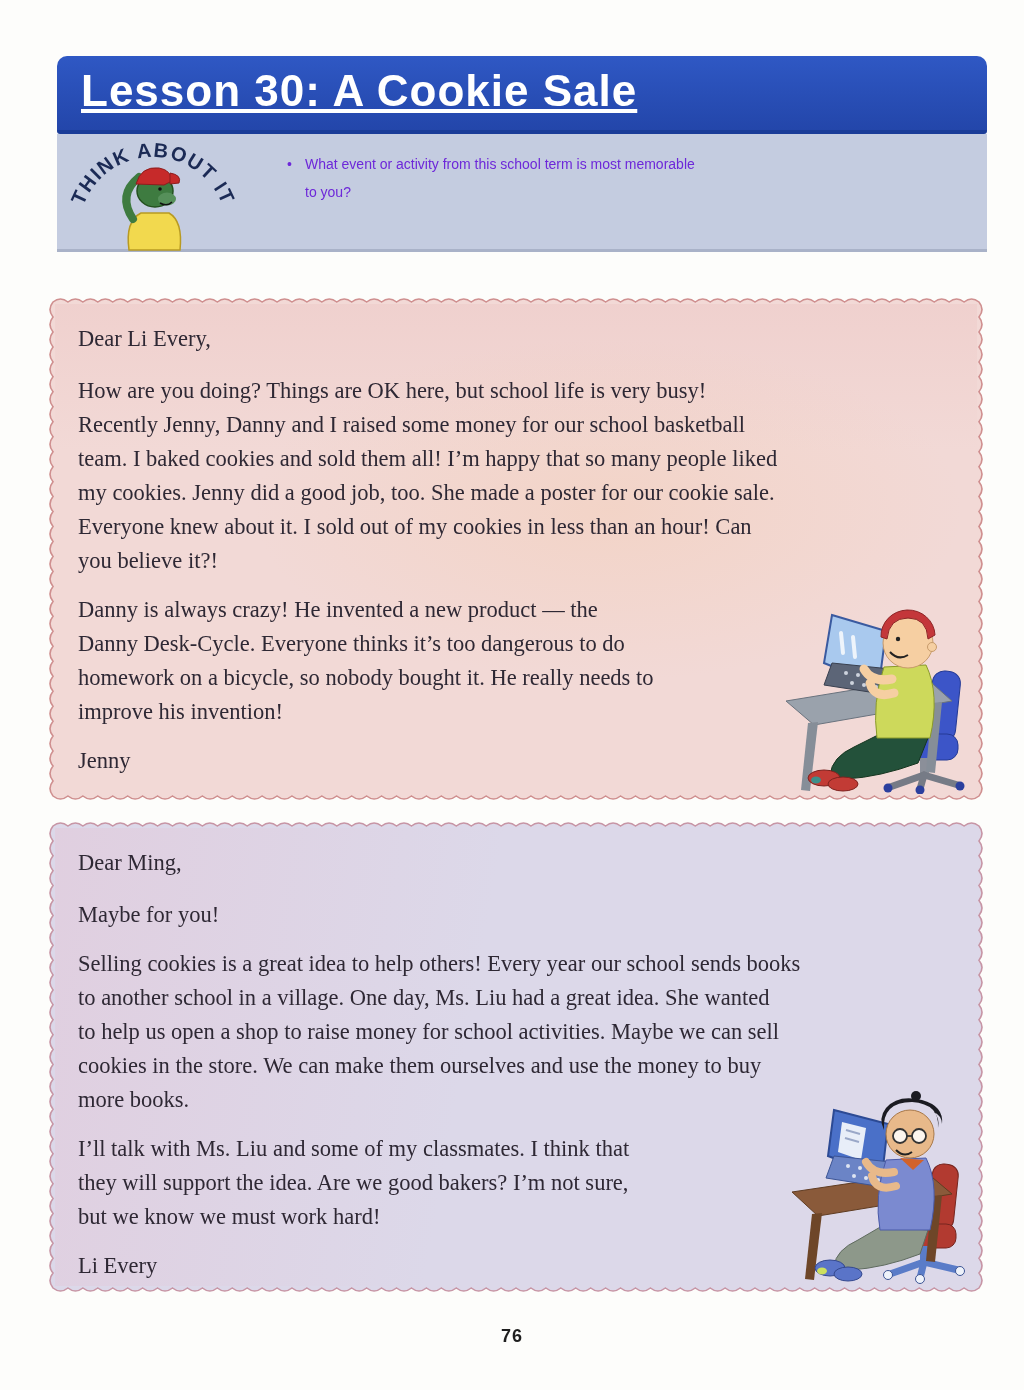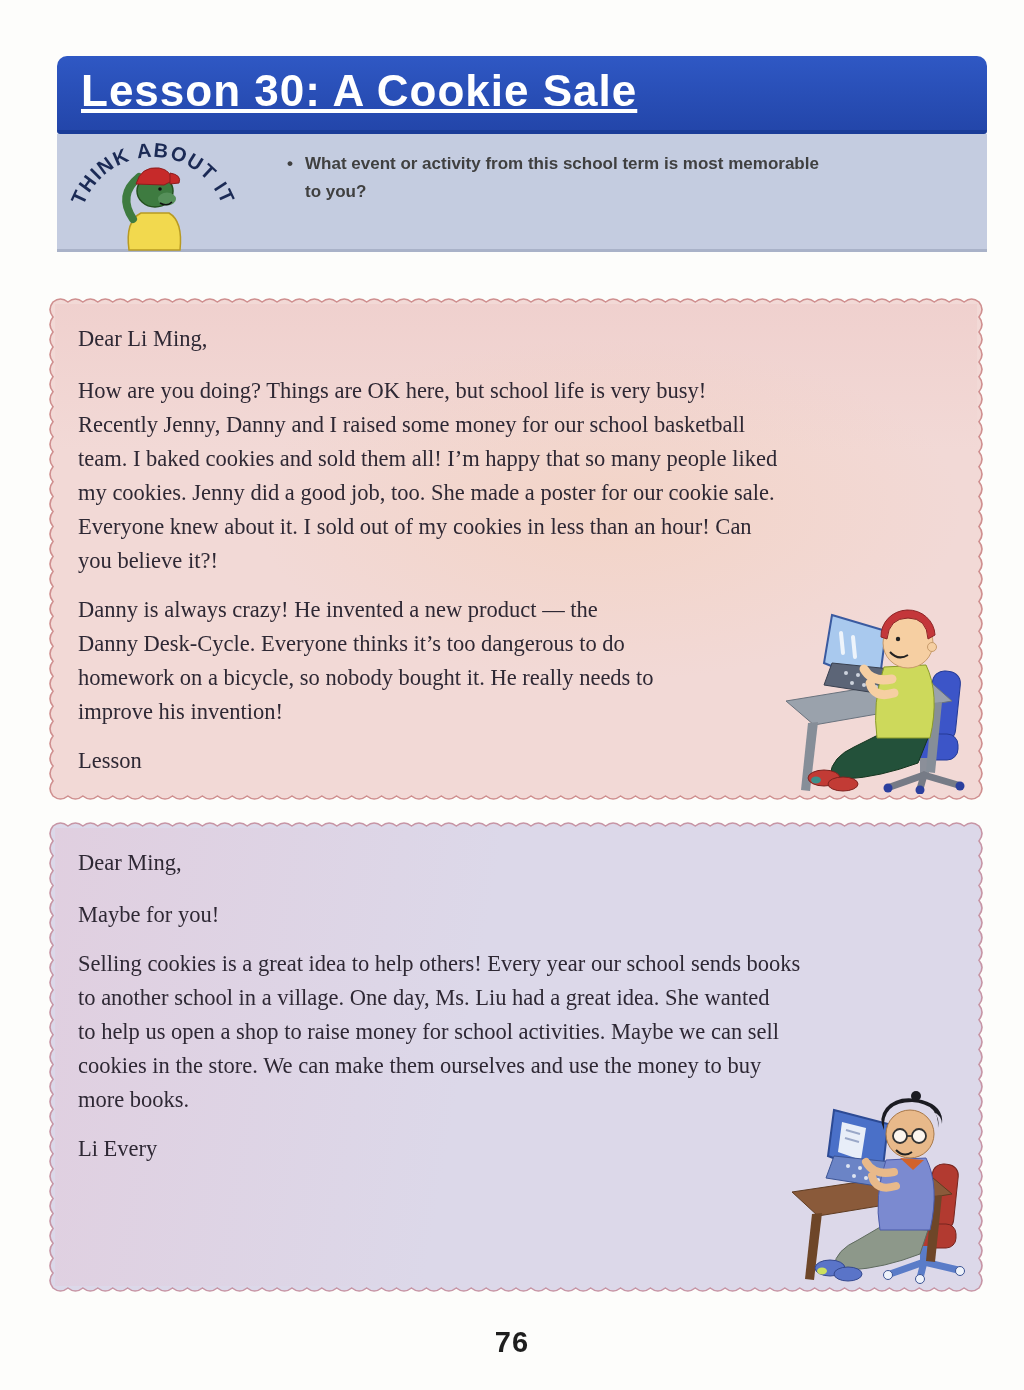--- a/index.html
+++ b/index.html
@@ -32,22 +32,22 @@
     border-bottom:3px solid #a9b2c8;
     box-sizing:border-box;
   }
   .mascot { position:absolute; left:8px; top:3px; }
   .questions {
     position:absolute; left:228px; top:16px; width:730px;
     margin:0; padding:0; list-style:none;
   }
   .questions li {
     position:relative; padding-left:20px;
-    font-size:17px; font-weight:bold; line-height:28px;
-    color:#404040; white-space:pre-line;
+    font-size:14px; font-weight:normal; line-height:28px;
+    color:#6d28d9; white-space:pre-line;
   }
   .questions li::before { content:'\2022'; position:absolute; left:2px; top:0; }
 
   
   .letter-panel { position:absolute; }
   .panel1 { left:47px; top:296px; width:938px; height:506px; }
   .panel2 { left:47px; top:820px; width:938px; height:474px; }
   .wavy-bg { position:absolute; left:0; top:0; z-index:0; }
   .letter-panel::after {
     content:''; position:absolute; inset:8px; z-index:0; pointer-events:none;
@@ -68,21 +68,21 @@
   }
   .salutation { margin-bottom:18px !important; }
   .signature  { margin-top:12px !important; }
   .illus { position:absolute; z-index:1; }
   .illus1 { right:10px; bottom:4px; }
   .illus2 { right:12px; bottom:6px; }
 
   
   .page-number {
     position:absolute; left:0; right:0; top:1326px;
-    text-align:center; font-size:29px; font-weight:bold;
+    text-align:center; font-size:18px; font-weight:bold;
     letter-spacing:1px; color:#1e1e1e;
   }
 </style>
 </head>
 <body>
 
 <div class="page">
 
   <header class="title-bar">
     <h1>Lesson 30: A Cookie Sale</h1>
@@ -113,32 +113,32 @@
       <li>What event or activity from this school term is most memorable
 to you?</li>
     </ul>
   </div>
 
   <section class="letter-panel panel1">
       <svg width="938" height="506" class="wavy-bg">
         <path d="M 6 6 q 7.467741935483871 -6 14.935483870967742 0 q 7.467741935483871 -6 14.935483870967742 0 q 7.467741935483871 -6 14.935483870967742 0 q 7.467741935483871 -6 14.935483870967742 0 q 7.467741935483871 -6 14.935483870967742 0 q 7.467741935483871 -6 14.935483870967742 0 q 7.467741935483871 -6 14.935483870967742 0 q 7.467741935483871 -6 14.935483870967742 0 q 7.467741935483871 -6 14.935483870967742 0 q 7.467741935483871 -6 14.935483870967742 0 q 7.467741935483871 -6 14.935483870967742 0 q 7.467741935483871 -6 14.935483870967742 0 q 7.467741935483871 -6 14.935483870967742 0 q 7.467741935483871 -6 14.935483870967742 0 q 7.467741935483871 -6 14.935483870967742 0 q 7.467741935483871 -6 14.935483870967742 0 q 7.467741935483871 -6 14.935483870967742 0 q 7.467741935483871 -6 14.935483870967742 0 q 7.467741935483871 -6 14.935483870967742 0 q 7.467741935483871 -6 14.935483870967742 0 q 7.467741935483871 -6 14.935483870967742 0 q 7.467741935483871 -6 14.935483870967742 0 q 7.467741935483871 -6 14.935483870967742 0 q 7.467741935483871 -6 14.935483870967742 0 q 7.467741935483871 -6 14.935483870967742 0 q 7.467741935483871 -6 14.935483870967742 0 q 7.467741935483871 -6 14.935483870967742 0 q 7.467741935483871 -6 14.935483870967742 0 q 7.467741935483871 -6 14.935483870967742 0 q 7.467741935483871 -6 14.935483870967742 0 q 7.467741935483871 -6 14.935483870967742 0 q 7.467741935483871 -6 14.935483870967742 0 q 7.467741935483871 -6 14.935483870967742 0 q 7.467741935483871 -6 14.935483870967742 0 q 7.467741935483871 -6 14.935483870967742 0 q 7.467741935483871 -6 14.935483870967742 0 q 7.467741935483871 -6 14.935483870967742 0 q 7.467741935483871 -6 14.935483870967742 0 q 7.467741935483871 -6 14.935483870967742 0 q 7.467741935483871 -6 14.935483870967742 0 q 7.467741935483871 -6 14.935483870967742 0 q 7.467741935483871 -6 14.935483870967742 0 q 7.467741935483871 -6 14.935483870967742 0 q 7.467741935483871 -6 14.935483870967742 0 q 7.467741935483871 -6 14.935483870967742 0 q 7.467741935483871 -6 14.935483870967742 0 q 7.467741935483871 -6 14.935483870967742 0 q 7.467741935483871 -6 14.935483870967742 0 q 7.467741935483871 -6 14.935483870967742 0 q 7.467741935483871 -6 14.935483870967742 0 q 7.467741935483871 -6 14.935483870967742 0 q 7.467741935483871 -6 14.935483870967742 0 q 7.467741935483871 -6 14.935483870967742 0 q 7.467741935483871 -6 14.935483870967742 0 q 7.467741935483871 -6 14.935483870967742 0 q 7.467741935483871 -6 14.935483870967742 0 q 7.467741935483871 -6 14.935483870967742 0 q 7.467741935483871 -6 14.935483870967742 0 q 7.467741935483871 -6 14.935483870967742 0 q 7.467741935483871 -6 14.935483870967742 0 q 7.467741935483871 -6 14.935483870967742 0 q 7.467741935483871 -6 14.935483870967742 0 q 6 7.484848484848484 0 14.969696969696969 q 6 7.484848484848484 0 14.969696969696969 q 6 7.484848484848484 0 14.969696969696969 q 6 7.484848484848484 0 14.969696969696969 q 6 7.484848484848484 0 14.969696969696969 q 6 7.484848484848484 0 14.969696969696969 q 6 7.484848484848484 0 14.969696969696969 q 6 7.484848484848484 0 14.969696969696969 q 6 7.484848484848484 0 14.969696969696969 q 6 7.484848484848484 0 14.969696969696969 q 6 7.484848484848484 0 14.969696969696969 q 6 7.484848484848484 0 14.969696969696969 q 6 7.484848484848484 0 14.969696969696969 q 6 7.484848484848484 0 14.969696969696969 q 6 7.484848484848484 0 14.969696969696969 q 6 7.484848484848484 0 14.969696969696969 q 6 7.484848484848484 0 14.969696969696969 q 6 7.484848484848484 0 14.969696969696969 q 6 7.484848484848484 0 14.969696969696969 q 6 7.484848484848484 0 14.969696969696969 q 6 7.484848484848484 0 14.969696969696969 q 6 7.484848484848484 0 14.969696969696969 q 6 7.484848484848484 0 14.969696969696969 q 6 7.484848484848484 0 14.969696969696969 q 6 7.484848484848484 0 14.969696969696969 q 6 7.484848484848484 0 14.969696969696969 q 6 7.484848484848484 0 14.969696969696969 q 6 7.484848484848484 0 14.969696969696969 q 6 7.484848484848484 0 14.969696969696969 q 6 7.484848484848484 0 14.969696969696969 q 6 7.484848484848484 0 14.969696969696969 q 6 7.484848484848484 0 14.969696969696969 q 6 7.484848484848484 0 14.969696969696969 q -7.467741935483871 6 -14.935483870967742 0 q -7.467741935483871 6 -14.935483870967742 0 q -7.467741935483871 6 -14.935483870967742 0 q -7.467741935483871 6 -14.935483870967742 0 q -7.467741935483871 6 -14.935483870967742 0 q -7.467741935483871 6 -14.935483870967742 0 q -7.467741935483871 6 -14.935483870967742 0 q -7.467741935483871 6 -14.935483870967742 0 q -7.467741935483871 6 -14.935483870967742 0 q -7.467741935483871 6 -14.935483870967742 0 q -7.467741935483871 6 -14.935483870967742 0 q -7.467741935483871 6 -14.935483870967742 0 q -7.467741935483871 6 -14.935483870967742 0 q -7.467741935483871 6 -14.935483870967742 0 q -7.467741935483871 6 -14.935483870967742 0 q -7.467741935483871 6 -14.935483870967742 0 q -7.467741935483871 6 -14.935483870967742 0 q -7.467741935483871 6 -14.935483870967742 0 q -7.467741935483871 6 -14.935483870967742 0 q -7.467741935483871 6 -14.935483870967742 0 q -7.467741935483871 6 -14.935483870967742 0 q -7.467741935483871 6 -14.935483870967742 0 q -7.467741935483871 6 -14.935483870967742 0 q -7.467741935483871 6 -14.935483870967742 0 q -7.467741935483871 6 -14.935483870967742 0 q -7.467741935483871 6 -14.935483870967742 0 q -7.467741935483871 6 -14.935483870967742 0 q -7.467741935483871 6 -14.935483870967742 0 q -7.467741935483871 6 -14.935483870967742 0 q -7.467741935483871 6 -14.935483870967742 0 q -7.467741935483871 6 -14.935483870967742 0 q -7.467741935483871 6 -14.935483870967742 0 q -7.467741935483871 6 -14.935483870967742 0 q -7.467741935483871 6 -14.935483870967742 0 q -7.467741935483871 6 -14.935483870967742 0 q -7.467741935483871 6 -14.935483870967742 0 q -7.467741935483871 6 -14.935483870967742 0 q -7.467741935483871 6 -14.935483870967742 0 q -7.467741935483871 6 -14.935483870967742 0 q -7.467741935483871 6 -14.935483870967742 0 q -7.467741935483871 6 -14.935483870967742 0 q -7.467741935483871 6 -14.935483870967742 0 q -7.467741935483871 6 -14.935483870967742 0 q -7.467741935483871 6 -14.935483870967742 0 q -7.467741935483871 6 -14.935483870967742 0 q -7.467741935483871 6 -14.935483870967742 0 q -7.467741935483871 6 -14.935483870967742 0 q -7.467741935483871 6 -14.935483870967742 0 q -7.467741935483871 6 -14.935483870967742 0 q -7.467741935483871 6 -14.935483870967742 0 q -7.467741935483871 6 -14.935483870967742 0 q -7.467741935483871 6 -14.935483870967742 0 q -7.467741935483871 6 -14.935483870967742 0 q -7.467741935483871 6 -14.935483870967742 0 q -7.467741935483871 6 -14.935483870967742 0 q -7.467741935483871 6 -14.935483870967742 0 q -7.467741935483871 6 -14.935483870967742 0 q -7.467741935483871 6 -14.935483870967742 0 q -7.467741935483871 6 -14.935483870967742 0 q -7.467741935483871 6 -14.935483870967742 0 q -7.467741935483871 6 -14.935483870967742 0 q -7.467741935483871 6 -14.935483870967742 0 q -6 -7.484848484848484 0 -14.969696969696969 q -6 -7.484848484848484 0 -14.969696969696969 q -6 -7.484848484848484 0 -14.969696969696969 q -6 -7.484848484848484 0 -14.969696969696969 q -6 -7.484848484848484 0 -14.969696969696969 q -6 -7.484848484848484 0 -14.969696969696969 q -6 -7.484848484848484 0 -14.969696969696969 q -6 -7.484848484848484 0 -14.969696969696969 q -6 -7.484848484848484 0 -14.969696969696969 q -6 -7.484848484848484 0 -14.969696969696969 q -6 -7.484848484848484 0 -14.969696969696969 q -6 -7.484848484848484 0 -14.969696969696969 q -6 -7.484848484848484 0 -14.969696969696969 q -6 -7.484848484848484 0 -14.969696969696969 q -6 -7.484848484848484 0 -14.969696969696969 q -6 -7.484848484848484 0 -14.969696969696969 q -6 -7.484848484848484 0 -14.969696969696969 q -6 -7.484848484848484 0 -14.969696969696969 q -6 -7.484848484848484 0 -14.969696969696969 q -6 -7.484848484848484 0 -14.969696969696969 q -6 -7.484848484848484 0 -14.969696969696969 q -6 -7.484848484848484 0 -14.969696969696969 q -6 -7.484848484848484 0 -14.969696969696969 q -6 -7.484848484848484 0 -14.969696969696969 q -6 -7.484848484848484 0 -14.969696969696969 q -6 -7.484848484848484 0 -14.969696969696969 q -6 -7.484848484848484 0 -14.969696969696969 q -6 -7.484848484848484 0 -14.969696969696969 q -6 -7.484848484848484 0 -14.969696969696969 q -6 -7.484848484848484 0 -14.969696969696969 q -6 -7.484848484848484 0 -14.969696969696969 q -6 -7.484848484848484 0 -14.969696969696969 q -6 -7.484848484848484 0 -14.969696969696969 Z" fill="#f2d9d6" stroke="#cf8f8f" stroke-width="1.6"></path>
       </svg>
     <div class="letter-body">
-      <p class="salutation">Dear Li Ming,</p>
+      <p class="salutation">Dear Li Every,</p>
       <p>How are you doing? Things are OK here, but school life is very busy!
 Recently Jenny, Danny and I raised some money for our school basketball
 team. I baked cookies and sold them all! I’m happy that so many people liked
 my cookies. Jenny did a good job, too. She made a poster for our cookie sale.
 Everyone knew about it. I sold out of my cookies in less than an hour! Can
 you believe it?!</p>
       <p>Danny is always crazy! He invented a new product — the
 Danny Desk-Cycle. Everyone thinks it’s too dangerous to do
 homework on a bicycle, so nobody bought it. He really needs to
 improve his invention!</p>
-      <p class="signature">Lesson</p>
+      <p class="signature">Jenny</p>
     </div>
     <div class="illus illus1">
       <svg width="195" height="243" viewBox="0 0 195 243" xmlns="http://www.w3.org/2000/svg">
 
         <rect x="150" y="120" width="28" height="70" rx="12" fill="#3c55c8" stroke="#243a96" transform="rotate(6 164 155)"></rect>
         <rect x="112" y="183" width="66" height="26" rx="11" fill="#3c55c8" stroke="#243a96"></rect>
         <rect x="140" y="207" width="9" height="16" fill="#8b8f99"></rect>
         <g stroke="#767b86" stroke-width="7" stroke-linecap="round">
           <line x1="144" y1="224" x2="110" y2="236"></line>
           <line x1="144" y1="224" x2="178" y2="234"></line>
@@ -189,20 +189,23 @@
         <path d="M 6 6 q 7.467741935483871 -6 14.935483870967742 0 q 7.467741935483871 -6 14.935483870967742 0 q 7.467741935483871 -6 14.935483870967742 0 q 7.467741935483871 -6 14.935483870967742 0 q 7.467741935483871 -6 14.935483870967742 0 q 7.467741935483871 -6 14.935483870967742 0 q 7.467741935483871 -6 14.935483870967742 0 q 7.467741935483871 -6 14.935483870967742 0 q 7.467741935483871 -6 14.935483870967742 0 q 7.467741935483871 -6 14.935483870967742 0 q 7.467741935483871 -6 14.935483870967742 0 q 7.467741935483871 -6 14.935483870967742 0 q 7.467741935483871 -6 14.935483870967742 0 q 7.467741935483871 -6 14.935483870967742 0 q 7.467741935483871 -6 14.935483870967742 0 q 7.467741935483871 -6 14.935483870967742 0 q 7.467741935483871 -6 14.935483870967742 0 q 7.467741935483871 -6 14.935483870967742 0 q 7.467741935483871 -6 14.935483870967742 0 q 7.467741935483871 -6 14.935483870967742 0 q 7.467741935483871 -6 14.935483870967742 0 q 7.467741935483871 -6 14.935483870967742 0 q 7.467741935483871 -6 14.935483870967742 0 q 7.467741935483871 -6 14.935483870967742 0 q 7.467741935483871 -6 14.935483870967742 0 q 7.467741935483871 -6 14.935483870967742 0 q 7.467741935483871 -6 14.935483870967742 0 q 7.467741935483871 -6 14.935483870967742 0 q 7.467741935483871 -6 14.935483870967742 0 q 7.467741935483871 -6 14.935483870967742 0 q 7.467741935483871 -6 14.935483870967742 0 q 7.467741935483871 -6 14.935483870967742 0 q 7.467741935483871 -6 14.935483870967742 0 q 7.467741935483871 -6 14.935483870967742 0 q 7.467741935483871 -6 14.935483870967742 0 q 7.467741935483871 -6 14.935483870967742 0 q 7.467741935483871 -6 14.935483870967742 0 q 7.467741935483871 -6 14.935483870967742 0 q 7.467741935483871 -6 14.935483870967742 0 q 7.467741935483871 -6 14.935483870967742 0 q 7.467741935483871 -6 14.935483870967742 0 q 7.467741935483871 -6 14.935483870967742 0 q 7.467741935483871 -6 14.935483870967742 0 q 7.467741935483871 -6 14.935483870967742 0 q 7.467741935483871 -6 14.935483870967742 0 q 7.467741935483871 -6 14.935483870967742 0 q 7.467741935483871 -6 14.935483870967742 0 q 7.467741935483871 -6 14.935483870967742 0 q 7.467741935483871 -6 14.935483870967742 0 q 7.467741935483871 -6 14.935483870967742 0 q 7.467741935483871 -6 14.935483870967742 0 q 7.467741935483871 -6 14.935483870967742 0 q 7.467741935483871 -6 14.935483870967742 0 q 7.467741935483871 -6 14.935483870967742 0 q 7.467741935483871 -6 14.935483870967742 0 q 7.467741935483871 -6 14.935483870967742 0 q 7.467741935483871 -6 14.935483870967742 0 q 7.467741935483871 -6 14.935483870967742 0 q 7.467741935483871 -6 14.935483870967742 0 q 7.467741935483871 -6 14.935483870967742 0 q 7.467741935483871 -6 14.935483870967742 0 q 7.467741935483871 -6 14.935483870967742 0 q 6 7.451612903225806 0 14.903225806451612 q 6 7.451612903225806 0 14.903225806451612 q 6 7.451612903225806 0 14.903225806451612 q 6 7.451612903225806 0 14.903225806451612 q 6 7.451612903225806 0 14.903225806451612 q 6 7.451612903225806 0 14.903225806451612 q 6 7.451612903225806 0 14.903225806451612 q 6 7.451612903225806 0 14.903225806451612 q 6 7.451612903225806 0 14.903225806451612 q 6 7.451612903225806 0 14.903225806451612 q 6 7.451612903225806 0 14.903225806451612 q 6 7.451612903225806 0 14.903225806451612 q 6 7.451612903225806 0 14.903225806451612 q 6 7.451612903225806 0 14.903225806451612 q 6 7.451612903225806 0 14.903225806451612 q 6 7.451612903225806 0 14.903225806451612 q 6 7.451612903225806 0 14.903225806451612 q 6 7.451612903225806 0 14.903225806451612 q 6 7.451612903225806 0 14.903225806451612 q 6 7.451612903225806 0 14.903225806451612 q 6 7.451612903225806 0 14.903225806451612 q 6 7.451612903225806 0 14.903225806451612 q 6 7.451612903225806 0 14.903225806451612 q 6 7.451612903225806 0 14.903225806451612 q 6 7.451612903225806 0 14.903225806451612 q 6 7.451612903225806 0 14.903225806451612 q 6 7.451612903225806 0 14.903225806451612 q 6 7.451612903225806 0 14.903225806451612 q 6 7.451612903225806 0 14.903225806451612 q 6 7.451612903225806 0 14.903225806451612 q 6 7.451612903225806 0 14.903225806451612 q -7.467741935483871 6 -14.935483870967742 0 q -7.467741935483871 6 -14.935483870967742 0 q -7.467741935483871 6 -14.935483870967742 0 q -7.467741935483871 6 -14.935483870967742 0 q -7.467741935483871 6 -14.935483870967742 0 q -7.467741935483871 6 -14.935483870967742 0 q -7.467741935483871 6 -14.935483870967742 0 q -7.467741935483871 6 -14.935483870967742 0 q -7.467741935483871 6 -14.935483870967742 0 q -7.467741935483871 6 -14.935483870967742 0 q -7.467741935483871 6 -14.935483870967742 0 q -7.467741935483871 6 -14.935483870967742 0 q -7.467741935483871 6 -14.935483870967742 0 q -7.467741935483871 6 -14.935483870967742 0 q -7.467741935483871 6 -14.935483870967742 0 q -7.467741935483871 6 -14.935483870967742 0 q -7.467741935483871 6 -14.935483870967742 0 q -7.467741935483871 6 -14.935483870967742 0 q -7.467741935483871 6 -14.935483870967742 0 q -7.467741935483871 6 -14.935483870967742 0 q -7.467741935483871 6 -14.935483870967742 0 q -7.467741935483871 6 -14.935483870967742 0 q -7.467741935483871 6 -14.935483870967742 0 q -7.467741935483871 6 -14.935483870967742 0 q -7.467741935483871 6 -14.935483870967742 0 q -7.467741935483871 6 -14.935483870967742 0 q -7.467741935483871 6 -14.935483870967742 0 q -7.467741935483871 6 -14.935483870967742 0 q -7.467741935483871 6 -14.935483870967742 0 q -7.467741935483871 6 -14.935483870967742 0 q -7.467741935483871 6 -14.935483870967742 0 q -7.467741935483871 6 -14.935483870967742 0 q -7.467741935483871 6 -14.935483870967742 0 q -7.467741935483871 6 -14.935483870967742 0 q -7.467741935483871 6 -14.935483870967742 0 q -7.467741935483871 6 -14.935483870967742 0 q -7.467741935483871 6 -14.935483870967742 0 q -7.467741935483871 6 -14.935483870967742 0 q -7.467741935483871 6 -14.935483870967742 0 q -7.467741935483871 6 -14.935483870967742 0 q -7.467741935483871 6 -14.935483870967742 0 q -7.467741935483871 6 -14.935483870967742 0 q -7.467741935483871 6 -14.935483870967742 0 q -7.467741935483871 6 -14.935483870967742 0 q -7.467741935483871 6 -14.935483870967742 0 q -7.467741935483871 6 -14.935483870967742 0 q -7.467741935483871 6 -14.935483870967742 0 q -7.467741935483871 6 -14.935483870967742 0 q -7.467741935483871 6 -14.935483870967742 0 q -7.467741935483871 6 -14.935483870967742 0 q -7.467741935483871 6 -14.935483870967742 0 q -7.467741935483871 6 -14.935483870967742 0 q -7.467741935483871 6 -14.935483870967742 0 q -7.467741935483871 6 -14.935483870967742 0 q -7.467741935483871 6 -14.935483870967742 0 q -7.467741935483871 6 -14.935483870967742 0 q -7.467741935483871 6 -14.935483870967742 0 q -7.467741935483871 6 -14.935483870967742 0 q -7.467741935483871 6 -14.935483870967742 0 q -7.467741935483871 6 -14.935483870967742 0 q -7.467741935483871 6 -14.935483870967742 0 q -7.467741935483871 6 -14.935483870967742 0 q -6 -7.451612903225806 0 -14.903225806451612 q -6 -7.451612903225806 0 -14.903225806451612 q -6 -7.451612903225806 0 -14.903225806451612 q -6 -7.451612903225806 0 -14.903225806451612 q -6 -7.451612903225806 0 -14.903225806451612 q -6 -7.451612903225806 0 -14.903225806451612 q -6 -7.451612903225806 0 -14.903225806451612 q -6 -7.451612903225806 0 -14.903225806451612 q -6 -7.451612903225806 0 -14.903225806451612 q -6 -7.451612903225806 0 -14.903225806451612 q -6 -7.451612903225806 0 -14.903225806451612 q -6 -7.451612903225806 0 -14.903225806451612 q -6 -7.451612903225806 0 -14.903225806451612 q -6 -7.451612903225806 0 -14.903225806451612 q -6 -7.451612903225806 0 -14.903225806451612 q -6 -7.451612903225806 0 -14.903225806451612 q -6 -7.451612903225806 0 -14.903225806451612 q -6 -7.451612903225806 0 -14.903225806451612 q -6 -7.451612903225806 0 -14.903225806451612 q -6 -7.451612903225806 0 -14.903225806451612 q -6 -7.451612903225806 0 -14.903225806451612 q -6 -7.451612903225806 0 -14.903225806451612 q -6 -7.451612903225806 0 -14.903225806451612 q -6 -7.451612903225806 0 -14.903225806451612 q -6 -7.451612903225806 0 -14.903225806451612 q -6 -7.451612903225806 0 -14.903225806451612 q -6 -7.451612903225806 0 -14.903225806451612 q -6 -7.451612903225806 0 -14.903225806451612 q -6 -7.451612903225806 0 -14.903225806451612 q -6 -7.451612903225806 0 -14.903225806451612 q -6 -7.451612903225806 0 -14.903225806451612 Z" fill="#dcd8e9" stroke="#c795a5" stroke-width="1.6"></path>
       </svg>
     <div class="letter-body">
       <p class="salutation">Dear Ming,</p>
       <p>Maybe for you!</p>
       <p>Selling cookies is a great idea to help others! Every year our school sends books
 to another school in a village. One day, Ms. Liu had a great idea. She wanted
 to help us open a shop to raise money for school activities. Maybe we can sell
 cookies in the store. We can make them ourselves and use the money to buy
 more books.</p>
+      <p>I’ll talk with Ms. Liu and some of my classmates. I think that
+they will support the idea. Are we good bakers? I’m not sure,
+but we know we must work hard!</p>
       <p class="signature">Li Every</p>
     </div>
     <div class="illus illus2">
       <svg width="185" height="232" viewBox="0 0 185 232" xmlns="http://www.w3.org/2000/svg">
 
         <rect x="142" y="112" width="26" height="66" rx="11" fill="#b23a30" stroke="#76251e" transform="rotate(6 155 145)"></rect>
         <rect x="106" y="172" width="62" height="24" rx="10" fill="#b23a30" stroke="#76251e"></rect>
         <rect x="132" y="194" width="8" height="14" fill="#5a7cc8"></rect>
         <g stroke="#5a7cc8" stroke-width="7" stroke-linecap="round">
           <line x1="136" y1="210" x2="102" y2="222"></line>

